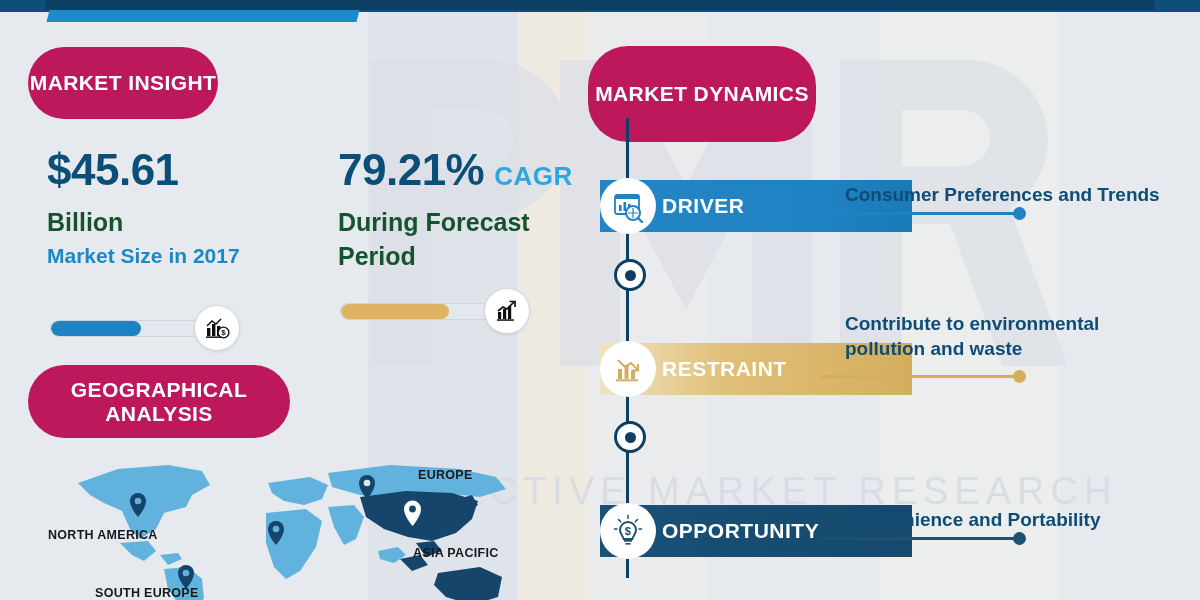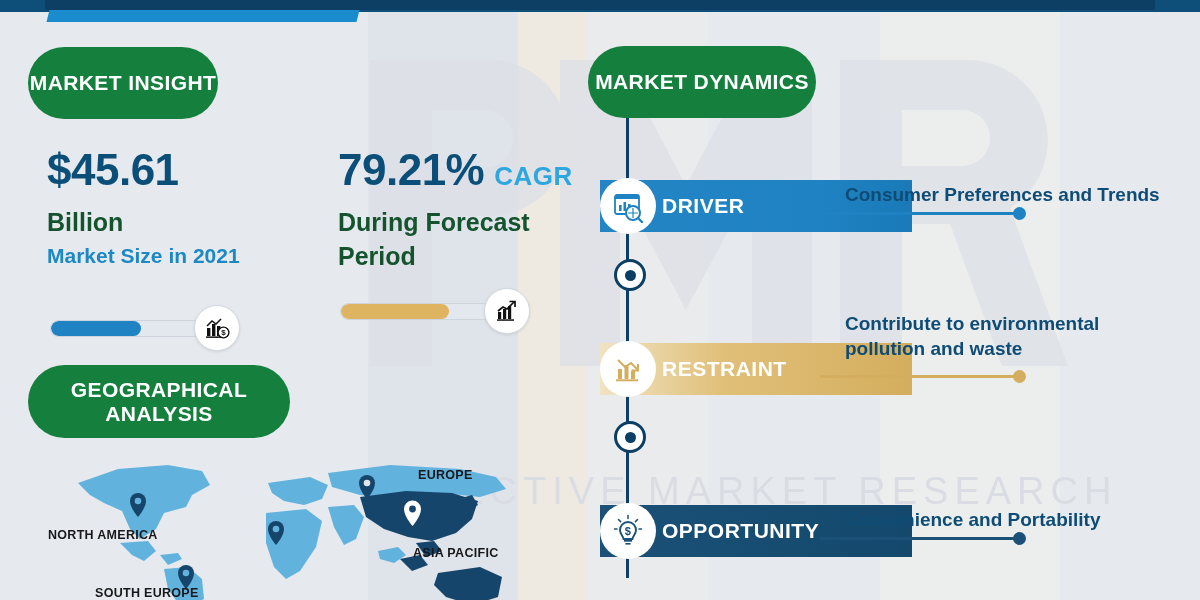--- a/index.html
+++ b/index.html
@@ -27,27 +27,27 @@
   }
 
   
   .topbar{position:absolute;left:0;top:0;width:1200px;height:12px;background:#0d4f78;}
   .topbar-dark{position:absolute;left:45px;top:0;width:1110px;height:10px;background:#0c3f63;}
   .topbar-accent{position:absolute;left:48px;top:10px;width:310px;height:12px;
      background:#1a8cce;transform:skewX(-14deg);}
 
   
   .pill{
-    position:absolute;background:#15803d;color:#ffffff;border-radius:40px;
+    position:absolute;background:#be185d;color:#ffffff;border-radius:40px;
     display:flex;align-items:center;justify-content:center;text-align:center;
     font-weight:bold;line-height:1.12;letter-spacing:.4px;
   }
   #pill-insight{left:28px;top:47px;width:190px;height:72px;font-size:21px;}
   #pill-geo{left:28px;top:365px;width:262px;height:73px;font-size:21px;}
-  #pill-dynamics{left:588px;top:46px;width:228px;height:72px;font-size:21px;}
+  #pill-dynamics{left:588px;top:46px;width:228px;height:96px;font-size:21px;}
 
   
   .kpi{position:absolute;}
   #kpi-size{left:47px;top:148px;width:300px;}
   #kpi-cagr{left:338px;top:148px;width:250px;}
 
   .kpi-big{font-size:44px;font-weight:bold;color:#0b4f79;line-height:1;letter-spacing:-.5px;}
   .kpi-big-row{display:flex;align-items:baseline;gap:10px;}
   .kpi-suffix{font-size:26px;font-weight:bold;color:#2ea6de;letter-spacing:.5px;}
   .kpi-sub{font-size:25px;font-weight:bold;color:#14532d;margin-top:14px;line-height:1.28;}
@@ -143,21 +143,21 @@
 
   <div class="topbar"></div>
   <div class="topbar-dark"></div>
   <div class="topbar-accent"></div>
 
   <div class="pill" id="pill-insight">MARKET INSIGHT</div>
 
   <div class="kpi" id="kpi-size">
     <div class="kpi-big">$45.61</div>
     <div class="kpi-sub">Billion</div>
-    <div class="kpi-sub2">Market Size in 2021</div>
+    <div class="kpi-sub2">Market Size in 2017</div>
   </div>
 
   <div class="prog-wrap" id="prog-size">
     <div class="prog-track">
       <div class="prog-fill" id="fill-size" style="width: 60%; background: rgb(31, 130, 194);"></div>
     </div>
     <div class="prog-knob">
       <svg width="26" height="26" viewBox="0 0 26 26">
         <g fill="#111">
           <rect x="3" y="13" width="3.4" height="8"></rect>

